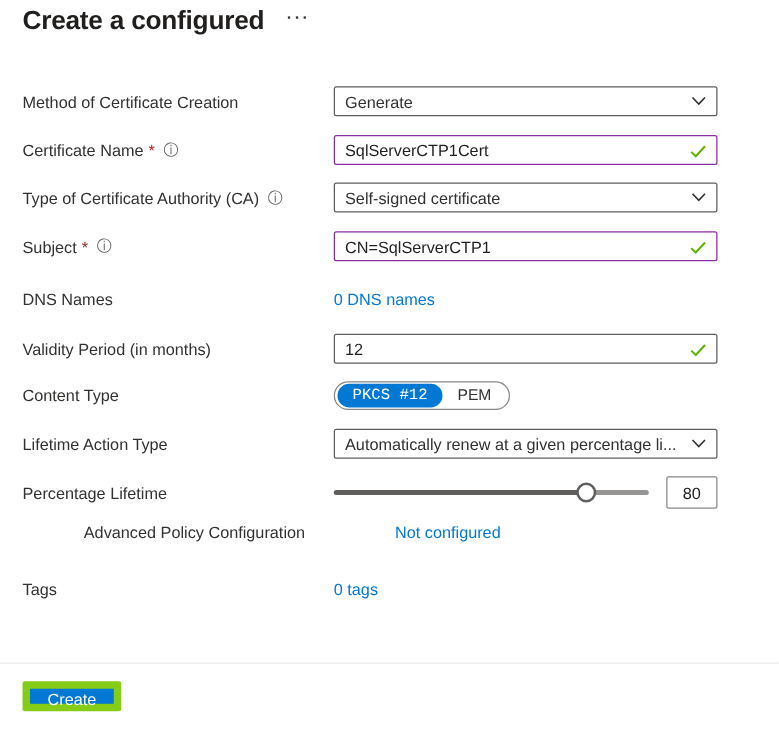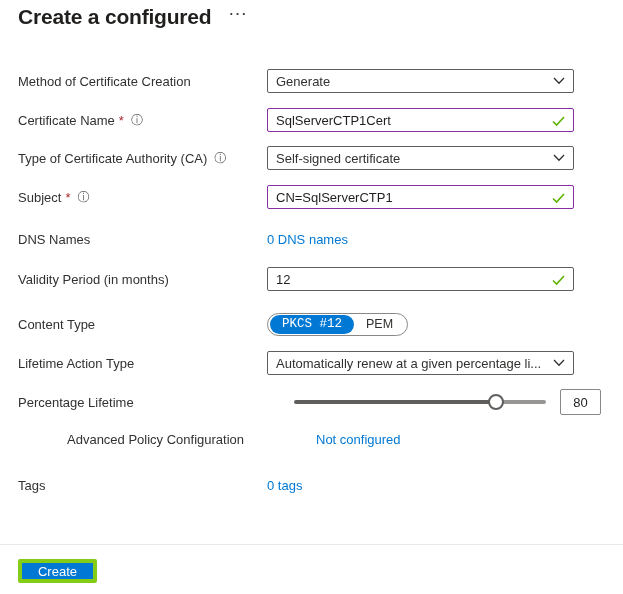--- a/index.html
+++ b/index.html
@@ -35,24 +35,24 @@
     font-family: "Liberation Sans", sans-serif; font-size: 13px; color: #201f1e; background: transparent;
   }
   .textbox.modified { border-color: #8a2da5; }
   .check { position: absolute; right: 8px; top: 6px; }
 
   .r1 { margin-bottom: 15px; }
   .r2 { margin-bottom: 14px; }
   .r3 { margin-bottom: 15px; }
   .r4 { margin-bottom: 22px; margin-top: 10px; }
   .r5 { margin-bottom: 20px; height: 16px; }
-  .r6 { margin-bottom: 22px; }
+  .r6 { margin-bottom: 14px; }
   .r7 { margin-bottom: 15px; }
   .r8 { margin-bottom: 14px; }
-  .r9 { margin-bottom: 16px; gap: 27px; }
+  .r9 { margin-bottom: 10px; }
   .r10 { margin-bottom: 30px; height: 16px; justify-content: flex-end; }
   .r11 { height: 16px; }
 
   .link { color: #0078d4; text-decoration: none; cursor: pointer; }
 
   .toggle {
     display: inline-flex; align-items: center;
     border: 1px solid #8a8886; border-radius: 12px;
     height: 23px; padding: 0 2px; width: auto; background: #fff;
   }
@@ -71,21 +71,21 @@
     background: #fff; border: 2px solid #605e5c; border-radius: 50%; cursor: grab;
   }
   .num {
     width: 41px; height: 26px; border: 1px solid #8a8886; border-radius: 2px;
     text-align: center; font-family: "Liberation Sans", sans-serif; font-size: 13px; color: #201f1e; outline: none;
   }
 
   .divider { border: none; border-top: 1px solid #eaeaea; margin: 51px 0 0 0; }
   footer { padding: 14px 0 0 18px; }
   .create {
-    background: #0078d4; color: #ffffff; border: 4px solid #84cc16; border-radius: 2px;
+    background: #0078d4; color: #ffffff; border: 6px solid #84cc16; border-radius: 2px;
     width: 79px; height: 24px; font-family: "Liberation Sans", sans-serif; font-size: 13px; cursor: pointer;
   }
 </style>
 </head>
 <body>
 
 <header>
   <h1>Create a configured</h1>
   <span class="more">···</span>
 </header>

